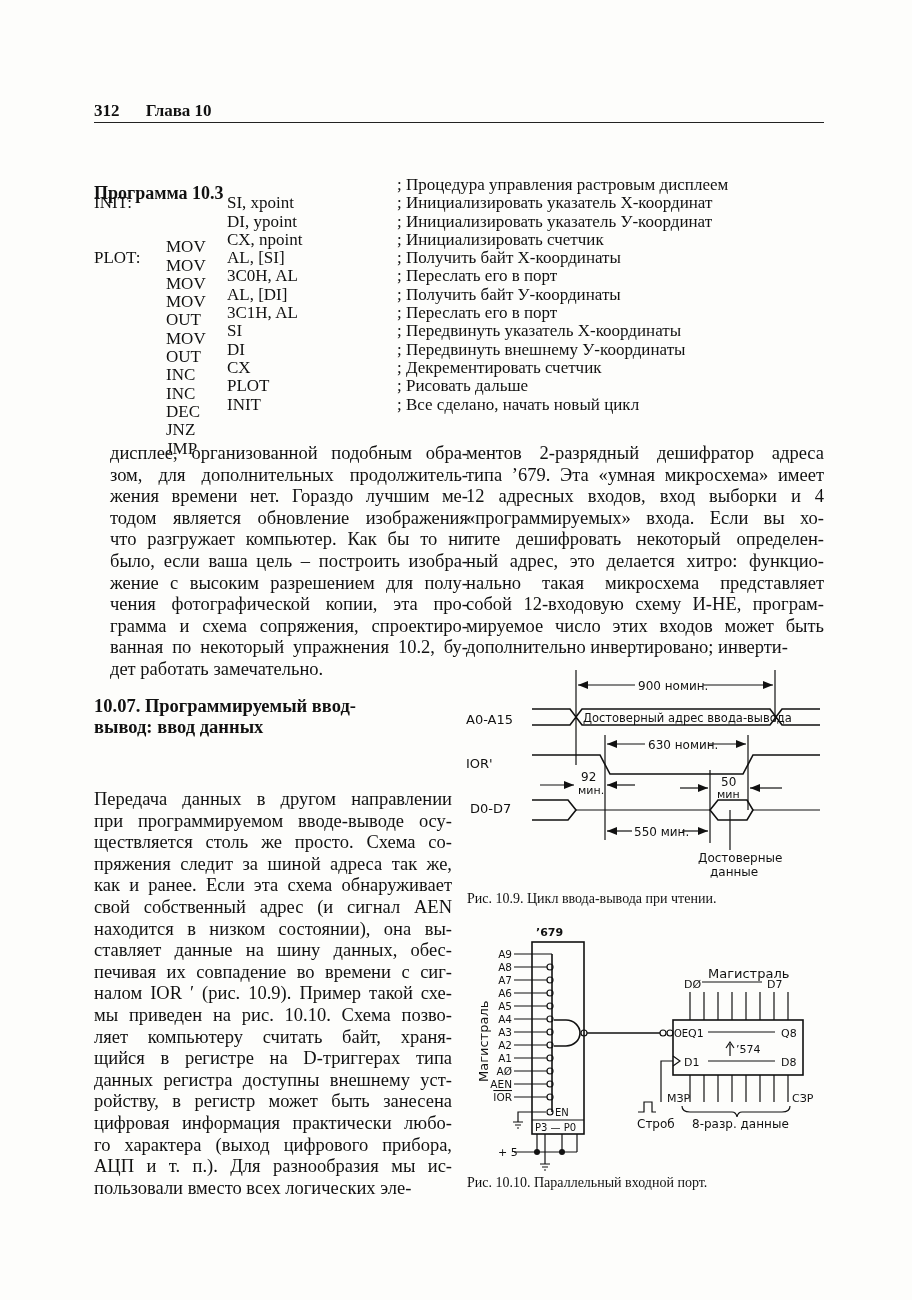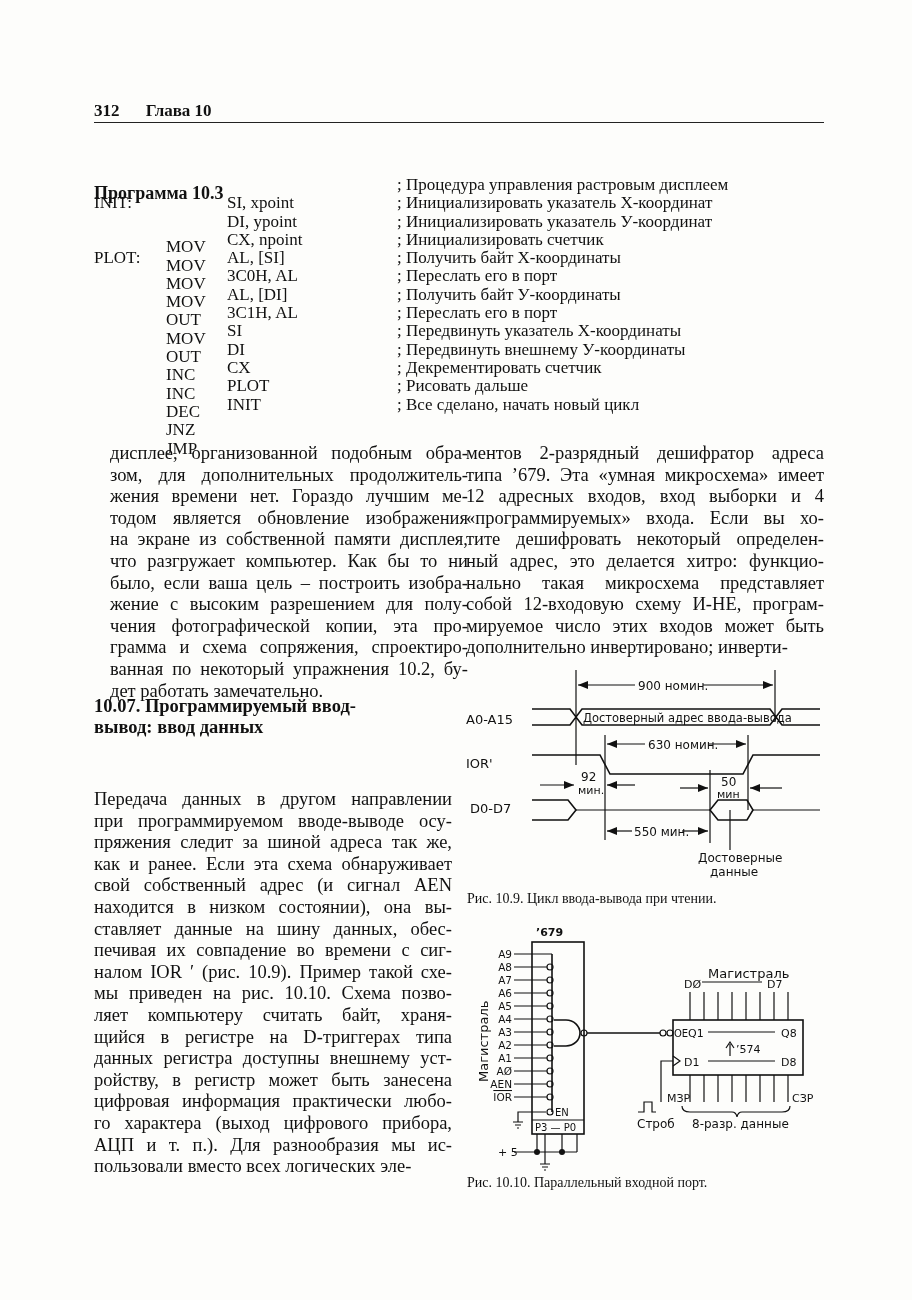--- a/index.html
+++ b/index.html
@@ -119,21 +119,20 @@
       <span class="arg">INIT</span>
       <span class="cmt">; Все сделано, начать новый цикл</span>
     </div>
   </div>
 
 <div class="abs col left1" id="left1">
     <span class="ln">дисплее, организованной подобным обра-</span>
     <span class="ln">зом, для дополнительных продолжитель-</span>
     <span class="ln">жения времени нет. Гораздо лучшим ме-</span>
     <span class="ln">тодом является обновление изображения</span>
-    <span class="ln">на экране из собственной памяти дисплея,</span>
     <span class="ln">что разгружает компьютер. Как бы то ни</span>
     <span class="ln">было, если ваша цель – построить изобра-</span>
     <span class="ln">жение с высоким разрешением для полу-</span>
     <span class="ln">чения фотографической копии, эта про-</span>
     <span class="ln">грамма и схема сопряжения, спроектиро-</span>
     <span class="ln">ванная по некоторый упражнения 10.2, бу-</span>
     <span class="ln last">дет работать замечательно.</span>
   </div>
 
 <div class="abs col right1" id="right1">
@@ -150,20 +149,21 @@
   </div>
 
 <div class="abs sect">
   <div>10.07. Программируемый ввод-</div>
   <div>вывод: ввод данных</div>
 </div>
 
 <div class="abs col left2" id="left2">
     <span class="ln">Передача данных в другом направлении</span>
     <span class="ln">при программируемом вводе-выводе осу-</span>
+    <span class="ln">ществляется столь же просто. Схема со-</span>
     <span class="ln">пряжения следит за шиной адреса так же,</span>
     <span class="ln">как и ранее. Если эта схема обнаруживает</span>
     <span class="ln">свой собственный адрес (и сигнал AEN</span>
     <span class="ln">находится в низком состоянии), она вы-</span>
     <span class="ln">ставляет данные на шину данных, обес-</span>
     <span class="ln">печивая их совпадение во времени с сиг-</span>
     <span class="ln">налом IOR ′ (рис. 10.9). Пример такой схе-</span>
     <span class="ln">мы приведен на рис. 10.10. Схема позво-</span>
     <span class="ln">ляет компьютеру считать байт, храня-</span>
     <span class="ln">щийся в регистре на D-триггерах типа</span>

